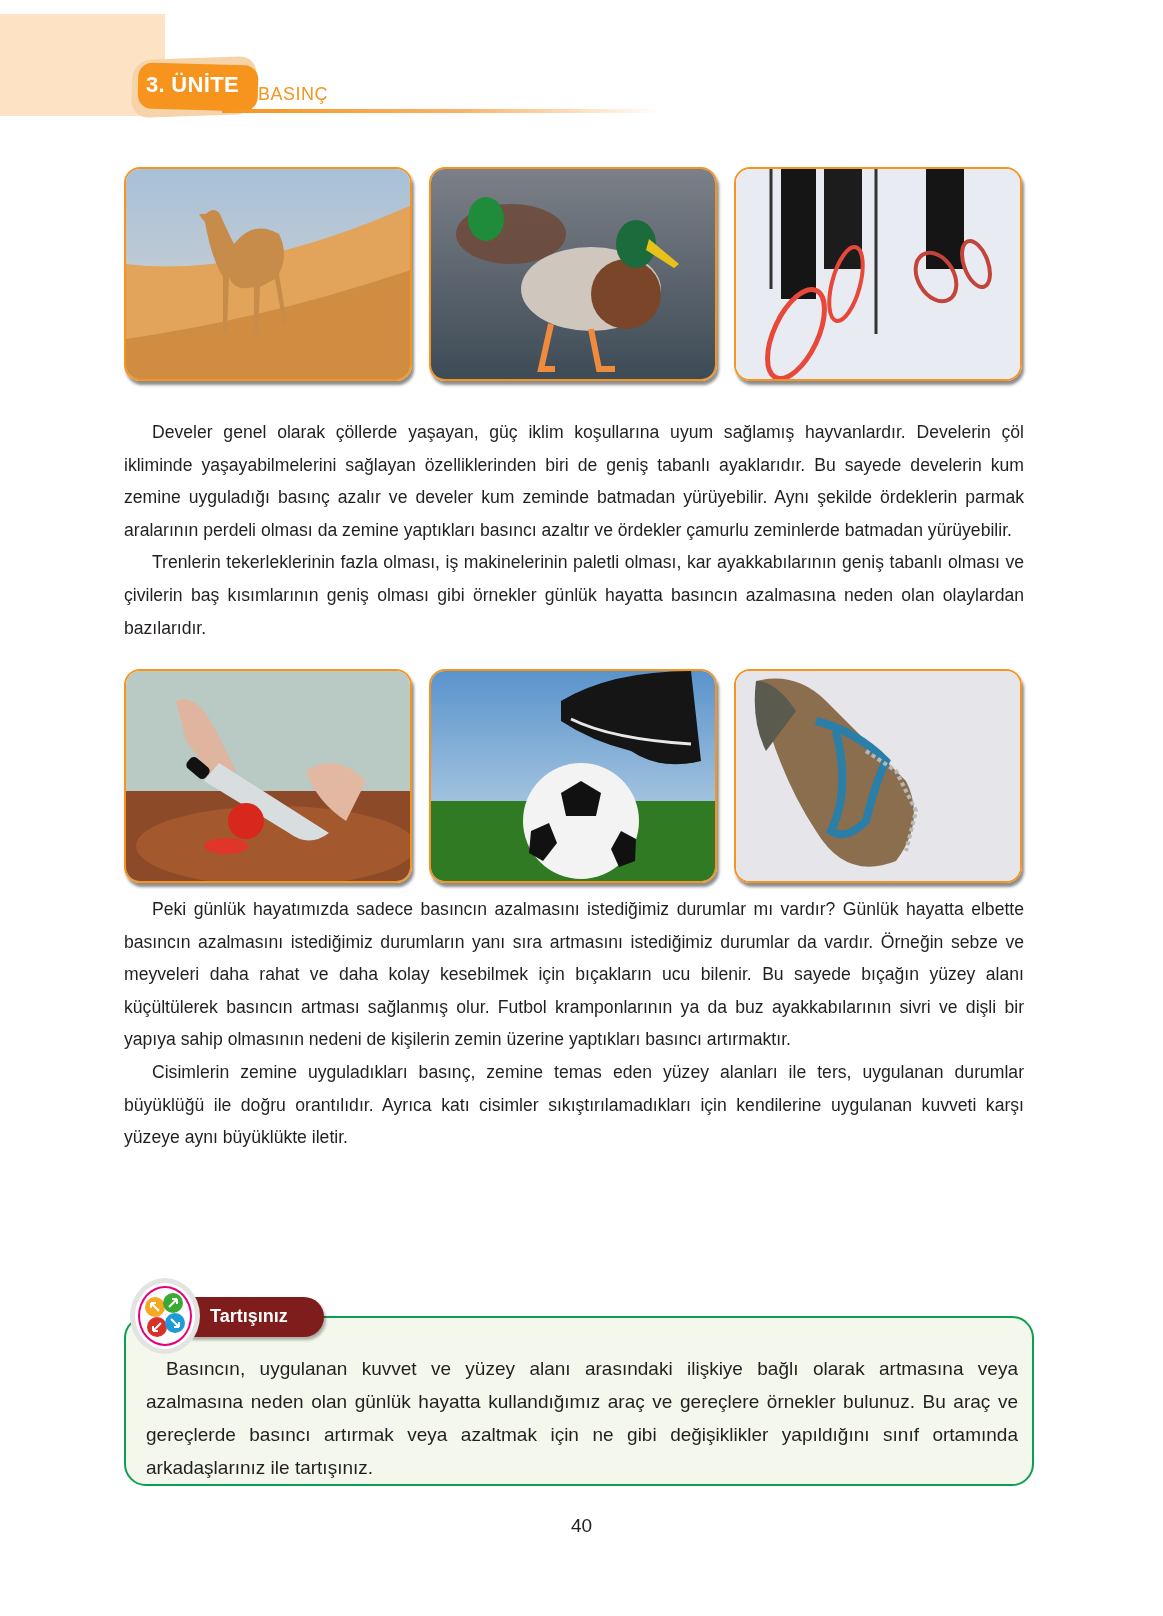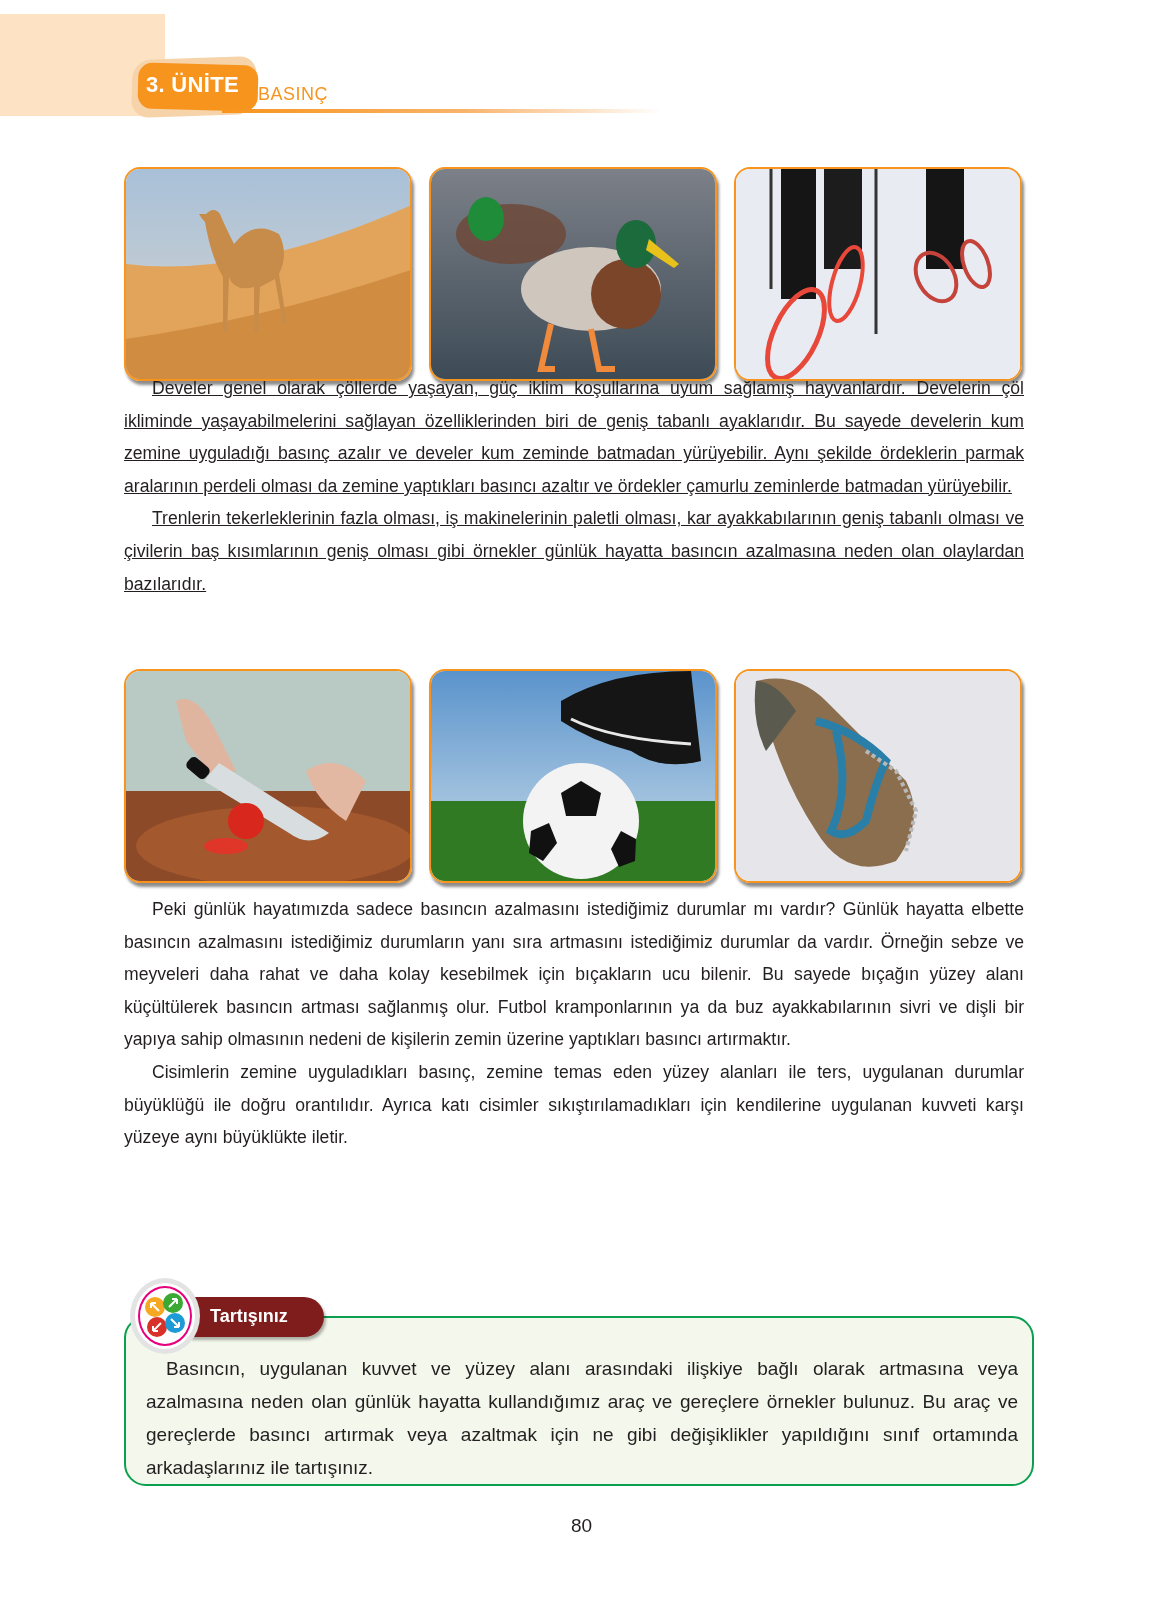--- a/index.html
+++ b/index.html
@@ -85,21 +85,21 @@
       <line x1="35" y1="0" x2="35" y2="120" stroke="#333" stroke-width="3"></line>
       <line x1="140" y1="0" x2="140" y2="165" stroke="#333" stroke-width="3"></line>
       <ellipse cx="60" cy="165" rx="22" ry="48" fill="none" stroke="#e8483a" stroke-width="5" transform="rotate(25 60 165)"></ellipse>
       <ellipse cx="110" cy="115" rx="14" ry="38" fill="none" stroke="#e8483a" stroke-width="4" transform="rotate(15 110 115)"></ellipse>
       <ellipse cx="200" cy="108" rx="18" ry="26" fill="none" stroke="#c4443c" stroke-width="4" transform="rotate(-30 200 108)"></ellipse>
       <ellipse cx="240" cy="95" rx="12" ry="24" fill="none" stroke="#c4443c" stroke-width="4" transform="rotate(-20 240 95)"></ellipse>
     </svg>
   </div>
 </div>
 
-<div class="text-block" style="top:372px;text-decoration:underline;">
+<div class="text-block" style="top:416px;">
   <p>Develer genel olarak çöllerde yaşayan, güç iklim koşullarına uyum sağlamış hayvanlardır. Develerin çöl ikliminde yaşayabilmelerini sağlayan özelliklerinden biri de geniş tabanlı ayaklarıdır. Bu sayede develerin kum zemine uyguladığı basınç azalır ve develer kum zeminde batmadan yürüyebilir. Aynı şekilde ördeklerin parmak aralarının perdeli olması da zemine yaptıkları basıncı azaltır ve ördekler çamurlu zeminlerde batmadan yürüyebilir.</p>
   <p>Trenlerin tekerleklerinin fazla olması, iş makinelerinin paletli olması, kar ayakkabılarının geniş tabanlı olması ve çivilerin baş kısımlarının geniş olması gibi örnekler günlük hayatta basıncın azalmasına neden olan olaylardan bazılarıdır.</p>
 </div>
 
 <div class="photo-row" style="top:669px;">
   <div class="photo p1">
     <svg width="288" height="214" viewBox="0 0 288 214">
       <rect width="288" height="214" fill="#b9c9c4"></rect>
       <rect x="0" y="120" width="288" height="94" fill="#8c4a28"></rect>
       <ellipse cx="150" cy="175" rx="140" ry="40" fill="#a3582e"></ellipse>
@@ -159,13 +159,13 @@
     <path d="M24 28 l-8 -8 m0 0 l0 5 m0 -5 l5 0" stroke="#fff" stroke-width="2" fill="none"></path>
     <path d="M34 24 l8 -8 m0 0 l-5 0 m5 0 l0 5" stroke="#fff" stroke-width="2" fill="none"></path>
     <path d="M26 40 l-8 8 m0 0 l5 0 m-5 0 l0 -5" stroke="#fff" stroke-width="2" fill="none"></path>
     <path d="M36 36 l8 8 m0 0 l0 -5 m0 5 l-5 0" stroke="#fff" stroke-width="2" fill="none"></path>
   </svg>
 </div>
 <div class="discuss-text">
   <p>Basıncın, uygulanan kuvvet ve yüzey alanı arasındaki ilişkiye bağlı olarak artmasına veya azalmasına neden olan günlük hayatta kullandığımız araç ve gereçlere örnekler bulunuz. Bu araç ve gereçlerde basıncı artırmak veya azaltmak için ne gibi değişiklikler yapıldığını sınıf ortamında arkadaşlarınız ile tartışınız.</p>
 </div>
 
-<div class="page-number">80</div>
+<div class="page-number">40</div>
 
 </body></html>

